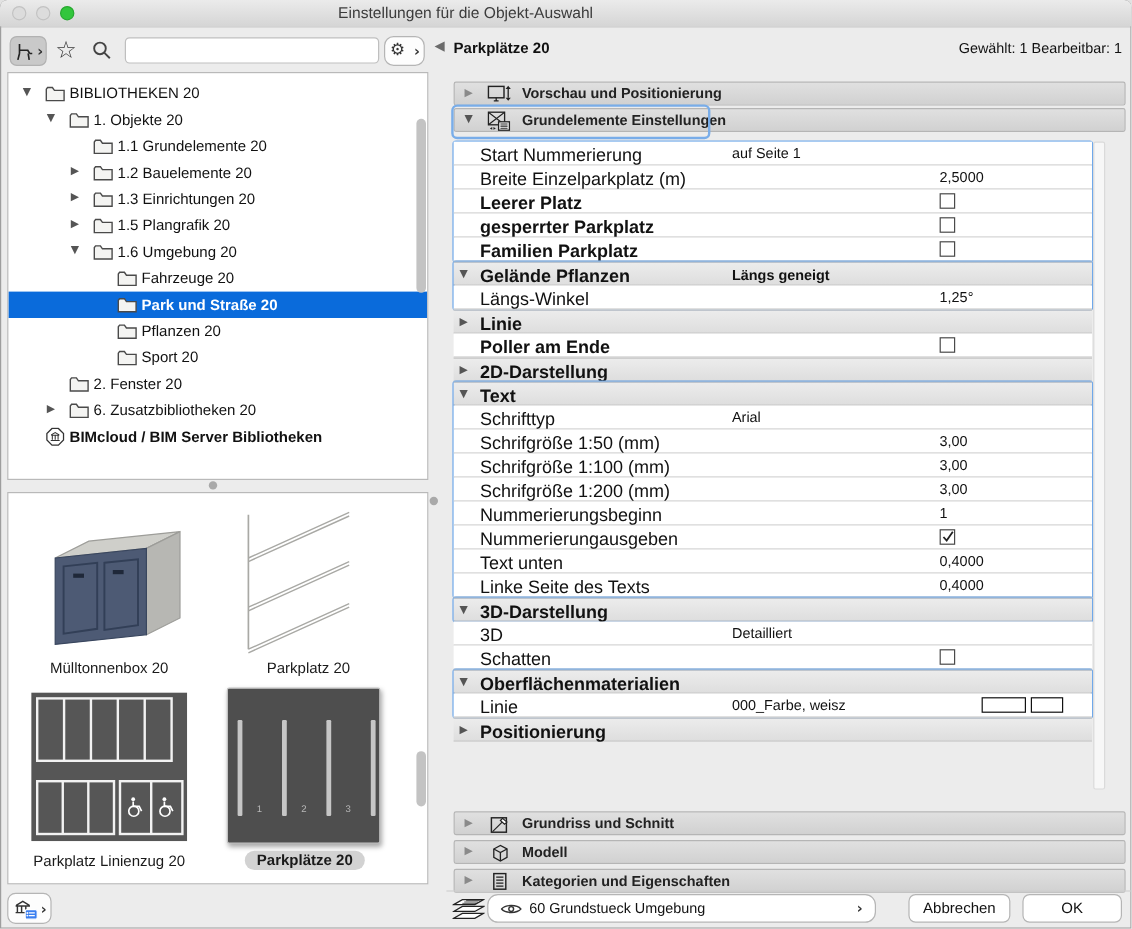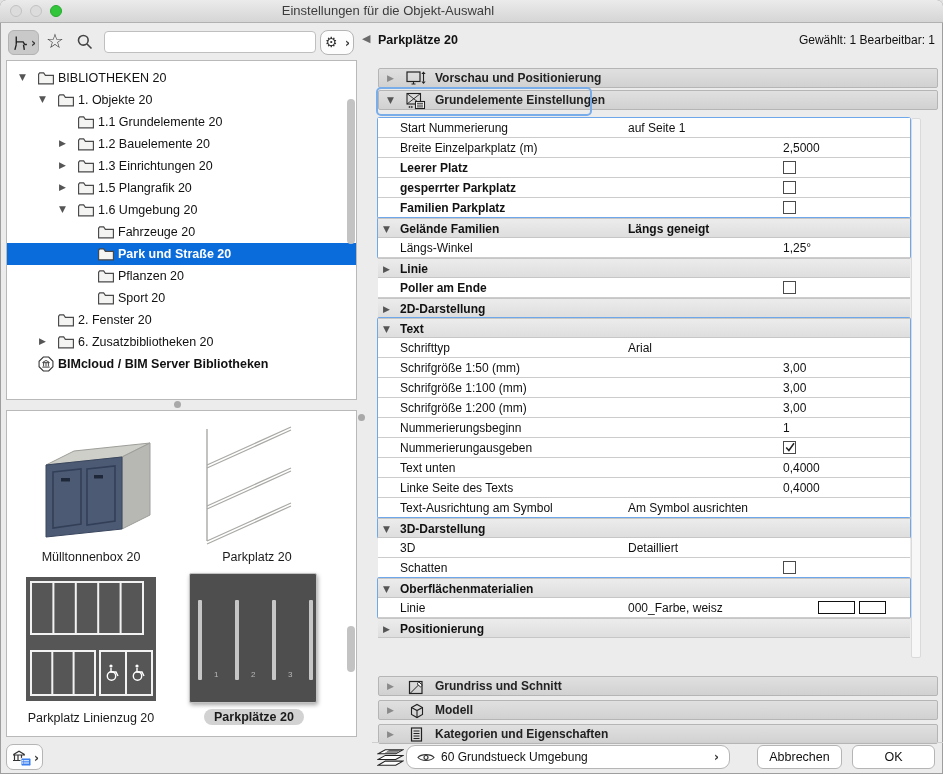--- a/index.html
+++ b/index.html
@@ -54,24 +54,24 @@
   .secbar .slabel{position:absolute;left:56px;top:2px;font-size:12px;font-weight:bold;color:#222;white-space:nowrap;}
   #sec2-outline{position:absolute;left:376px;top:87px;width:212px;height:25px;border:2px solid #79ade9;border-radius:5px;pointer-events:none;}
   
   #param-table{position:absolute;left:378px;top:118px;width:532px;}
   .pgroup{position:relative;}
   .pgroup.bordered{outline:2px solid #6fa8ea;outline-offset:-1px;border-radius:2px;}
   .prow{position:relative;height:20px;background:#fff;border-bottom:1px solid #cccccc;box-sizing:border-box;}
   .phead{position:relative;height:20px;background:linear-gradient(#ececec,#dedede);border-top:1px solid #c6c6c6;
          border-bottom:1px solid #c6c6c6;box-sizing:border-box;}
   .pdisc{position:absolute;left:5px;top:5px;font-size:9px;color:#555;font-family:"DejaVu Sans",sans-serif;}
-  .plabel{position:absolute;left:22px;top:3px;font-size:12px;color:#111;white-space:nowrap;}
+  .plabel{position:absolute;left:22px;top:3px;font-size:15px;color:#111;white-space:nowrap;}
   .phead .plabel{font-weight:bold;}
   .pval{position:absolute;top:3px;font-size:12px;color:#111;white-space:nowrap;}
-  .pval.mid{left:250px;} .pval.right{left:405px;}
+  .pval.mid{left:232px;} .pval.right{left:405px;}
   .pcheck{position:absolute;left:405px;top:3px;width:13px;height:13px;background:#fff;border:1px solid #4a4a4a;box-sizing:border-box;}
   .pcheck svg{position:absolute;left:0;top:-1px;width:12px;height:12px;}
   .pswatch{position:absolute;top:3px;height:13px;background:#fff;border:1.5px solid #111;box-sizing:border-box;}
   .psw1{left:440px;width:37px;} .psw2{left:481px;width:27px;}
   #param-scroll{position:absolute;left:911px;top:118px;width:10px;height:540px;background:#f7f7f7;border:1px solid #dadada;box-sizing:border-box;border-radius:2px;}
   
   #footer-line{position:absolute;left:372px;top:742px;width:571px;border-top:1px solid #cfcfcf;}
   .btn{position:absolute;height:24px;background:#fff;border:1px solid #b5b5b5;border-radius:6px;box-sizing:border-box;
        font-size:12.5px;color:#111;text-align:center;line-height:22px;}
   #layer-combo{position:absolute;left:406px;top:745px;width:324px;height:24px;background:#fff;border:1px solid #b5b5b5;
@@ -337,21 +337,21 @@
           <span class="pcheck"></span>
         </div>
         <div class="prow">
           <span class="plabel" style="font-weight: bold;">Familien Parkplatz</span>
           <span class="pcheck"></span>
         </div>
       </div>
       <div class="pgroup bordered">
         <div class="phead">
           <span class="pdisc">▼</span>
-          <span class="plabel">Gelände Familien</span>
+          <span class="plabel">Gelände Pflanzen</span>
           <span class="pval mid" style="font-weight: bold;">Längs geneigt</span>
         </div>
         <div class="prow">
           <span class="plabel">Längs-Winkel</span>
           <span class="pval right">1,25°</span>
         </div>
       </div>
       <div class="pgroup">
         <div class="phead">
           <span class="pdisc">▶</span>
@@ -399,24 +399,20 @@
             </svg>
           </span>
         </div>
         <div class="prow">
           <span class="plabel">Text unten</span>
           <span class="pval right">0,4000</span>
         </div>
         <div class="prow">
           <span class="plabel">Linke Seite des Texts</span>
           <span class="pval right">0,4000</span>
-        </div>
-        <div class="prow">
-          <span class="plabel">Text-Ausrichtung am Symbol</span>
-          <span class="pval mid">Am Symbol ausrichten</span>
         </div>
       </div>
       <div class="pgroup bordered">
         <div class="phead">
           <span class="pdisc">▼</span>
           <span class="plabel">3D-Darstellung</span>
         </div>
       </div>
       <div class="pgroup">
         <div class="prow">

